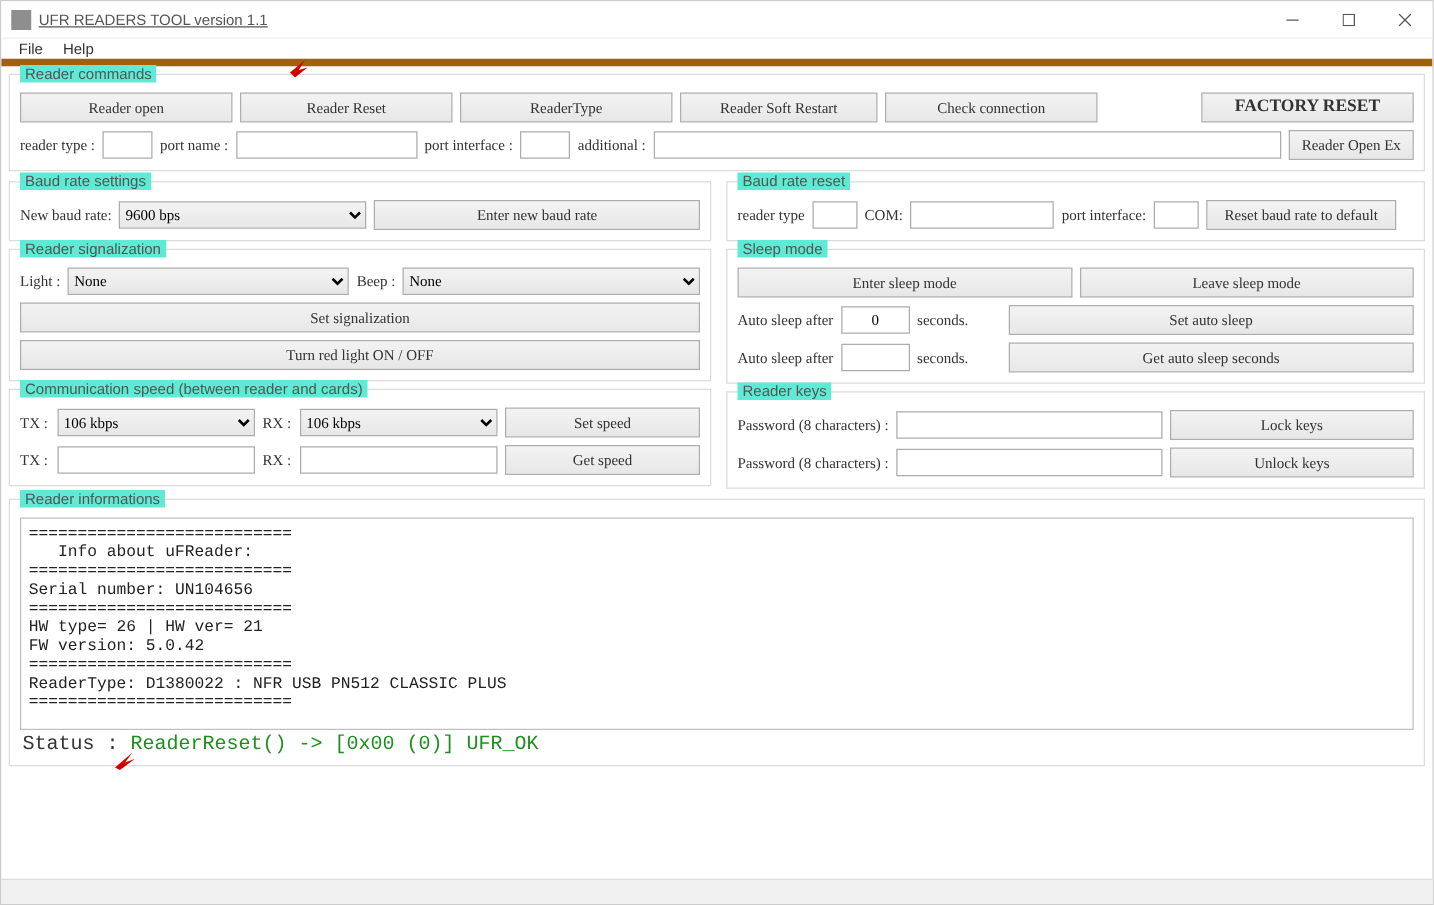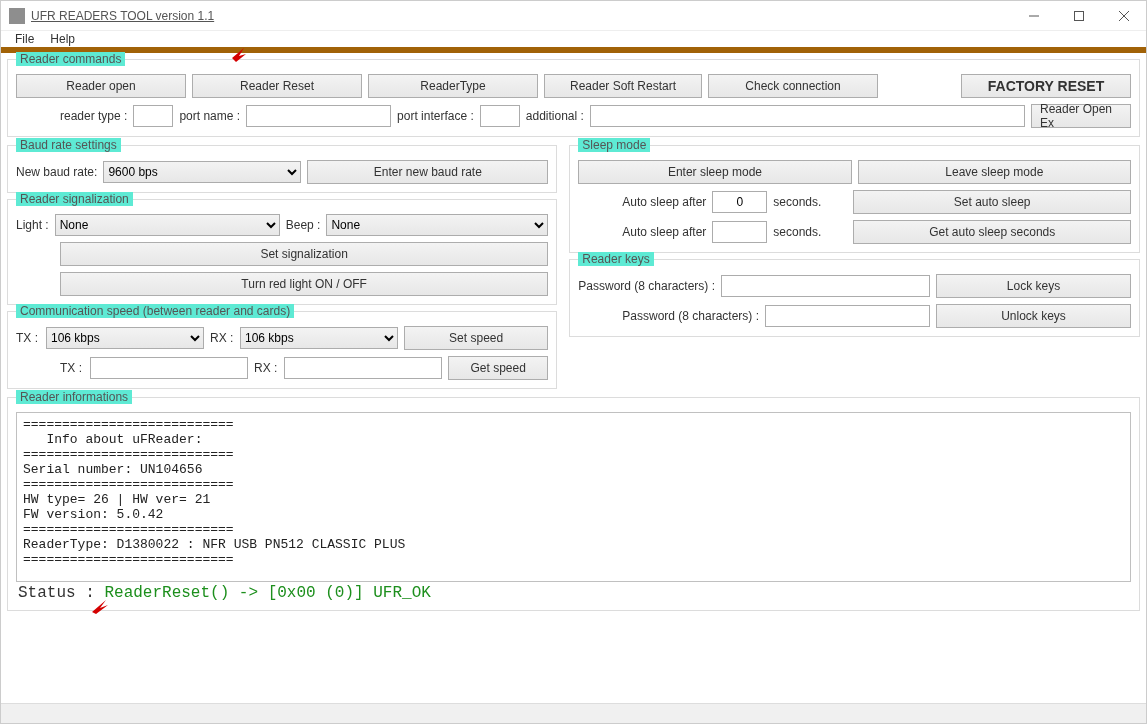--- a/index.html
+++ b/index.html
@@ -54,22 +54,22 @@
     margin: 6px 6px 2px 6px;
     padding: 14px 8px 8px 8px;
   }
   .group > .legend {
     position: absolute;
     top: -8px; left: 8px;
     background: #5eead4;
     padding: 0 4px;
     color: #555;
   }
-  .row { display: flex; align-items: center; gap: 6px; }
-  .row + .row { margin-top: 6px; margin-left: 44px; }
+  .row { display: flex; align-items: center; gap: 6px; font-family: Liberation Serif, serif; }
+  .row + .row { margin-top: 6px; }
   .btn {
     background: linear-gradient(#f3f3f3,#e7e7e7);
     border: 1px solid #adadad;
     height: 24px;
     display: inline-flex;
     align-items: center;
     justify-content: center;
     padding: 0 8px;
     cursor: default;
   }
@@ -225,20 +225,32 @@
         <input type="text" class="txt" style="width: 158px;" value="">
         <span class="lbl" style="width:24px">RX :</span>
         <input type="text" class="txt" style="width: 158px;" value="">
         <div class="btn wide">Get speed</div>
       </div>
     </div>
   </div>
 
   <div class="col-r">
 
+    <div class="group">
+      <div class="legend">Baud rate reset</div>
+      <div class="row">
+        <span class="lbl">reader type</span>
+        <input type="text" class="txt" style="width: 36px;" value="">
+        <span class="lbl">COM:</span>
+        <input type="text" class="txt" style="width: 115px;" value="">
+        <span class="lbl">port interface:</span>
+        <input type="text" class="txt" style="width: 36px;" value="">
+        <div class="btn" style="width:152px">Reset baud rate to default</div>
+      </div>
+    </div>
 
     <div class="group">
       <div class="legend">Sleep mode</div>
       <div class="row">
         <div class="btn wide">Enter sleep mode</div>
         <div class="btn wide">Leave sleep mode</div>
       </div>
       <div class="row">
         <span class="lbl">Auto sleep after</span>
         <input type="text" class="txt" style="width: 55px; text-align: center;" value="0">

